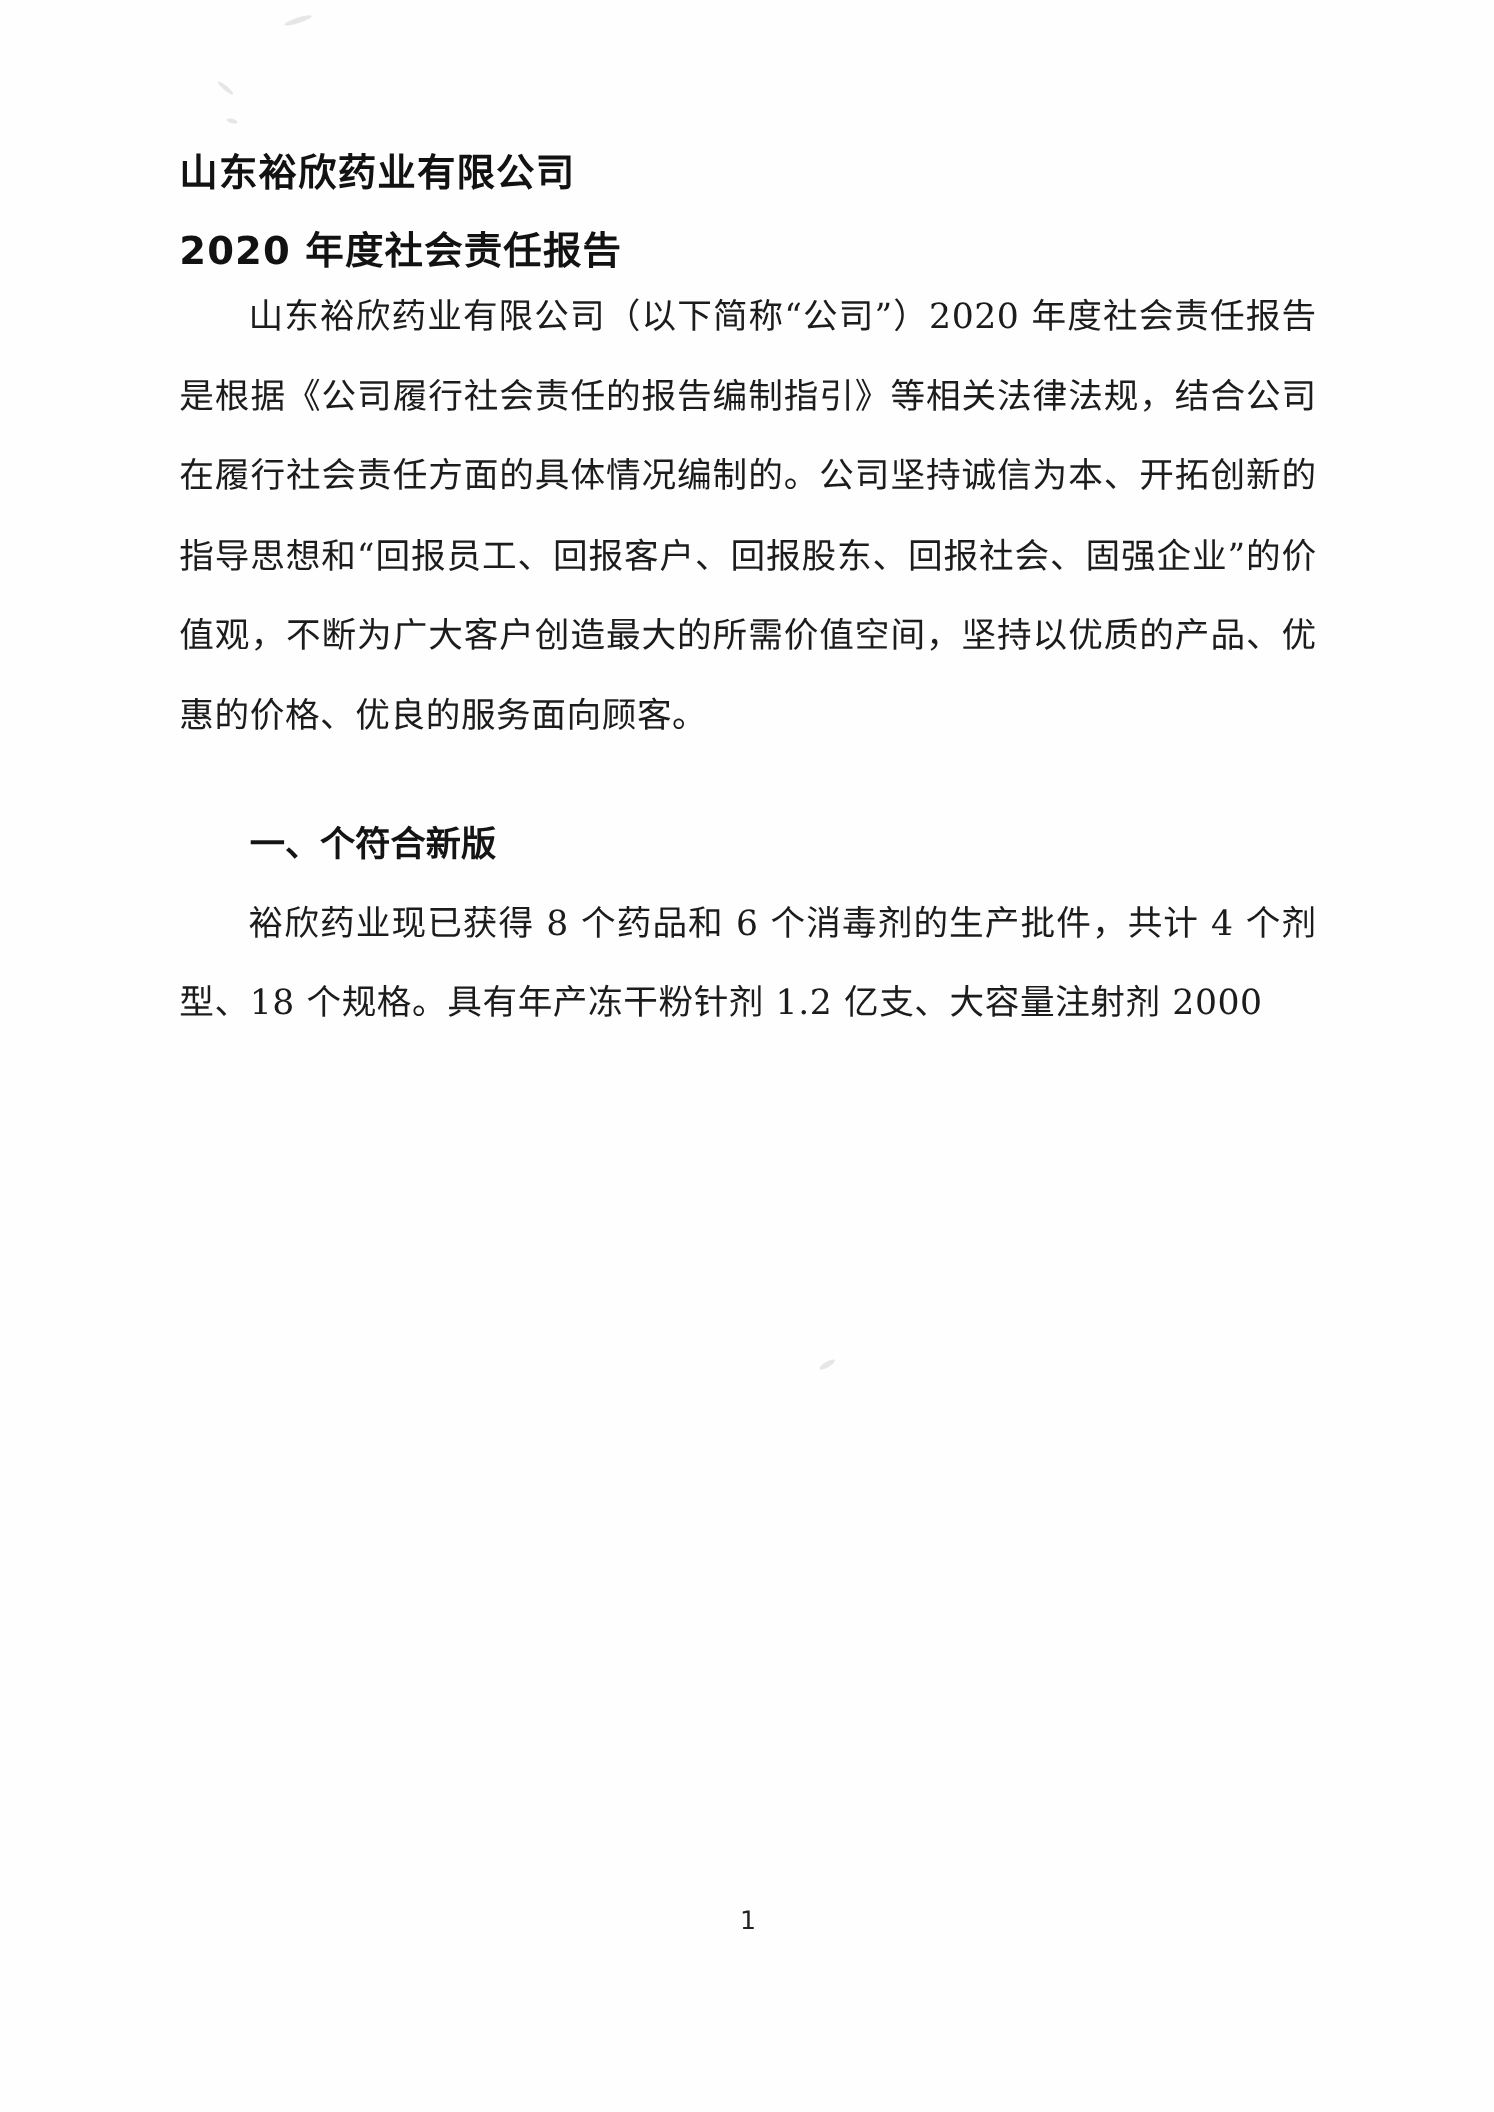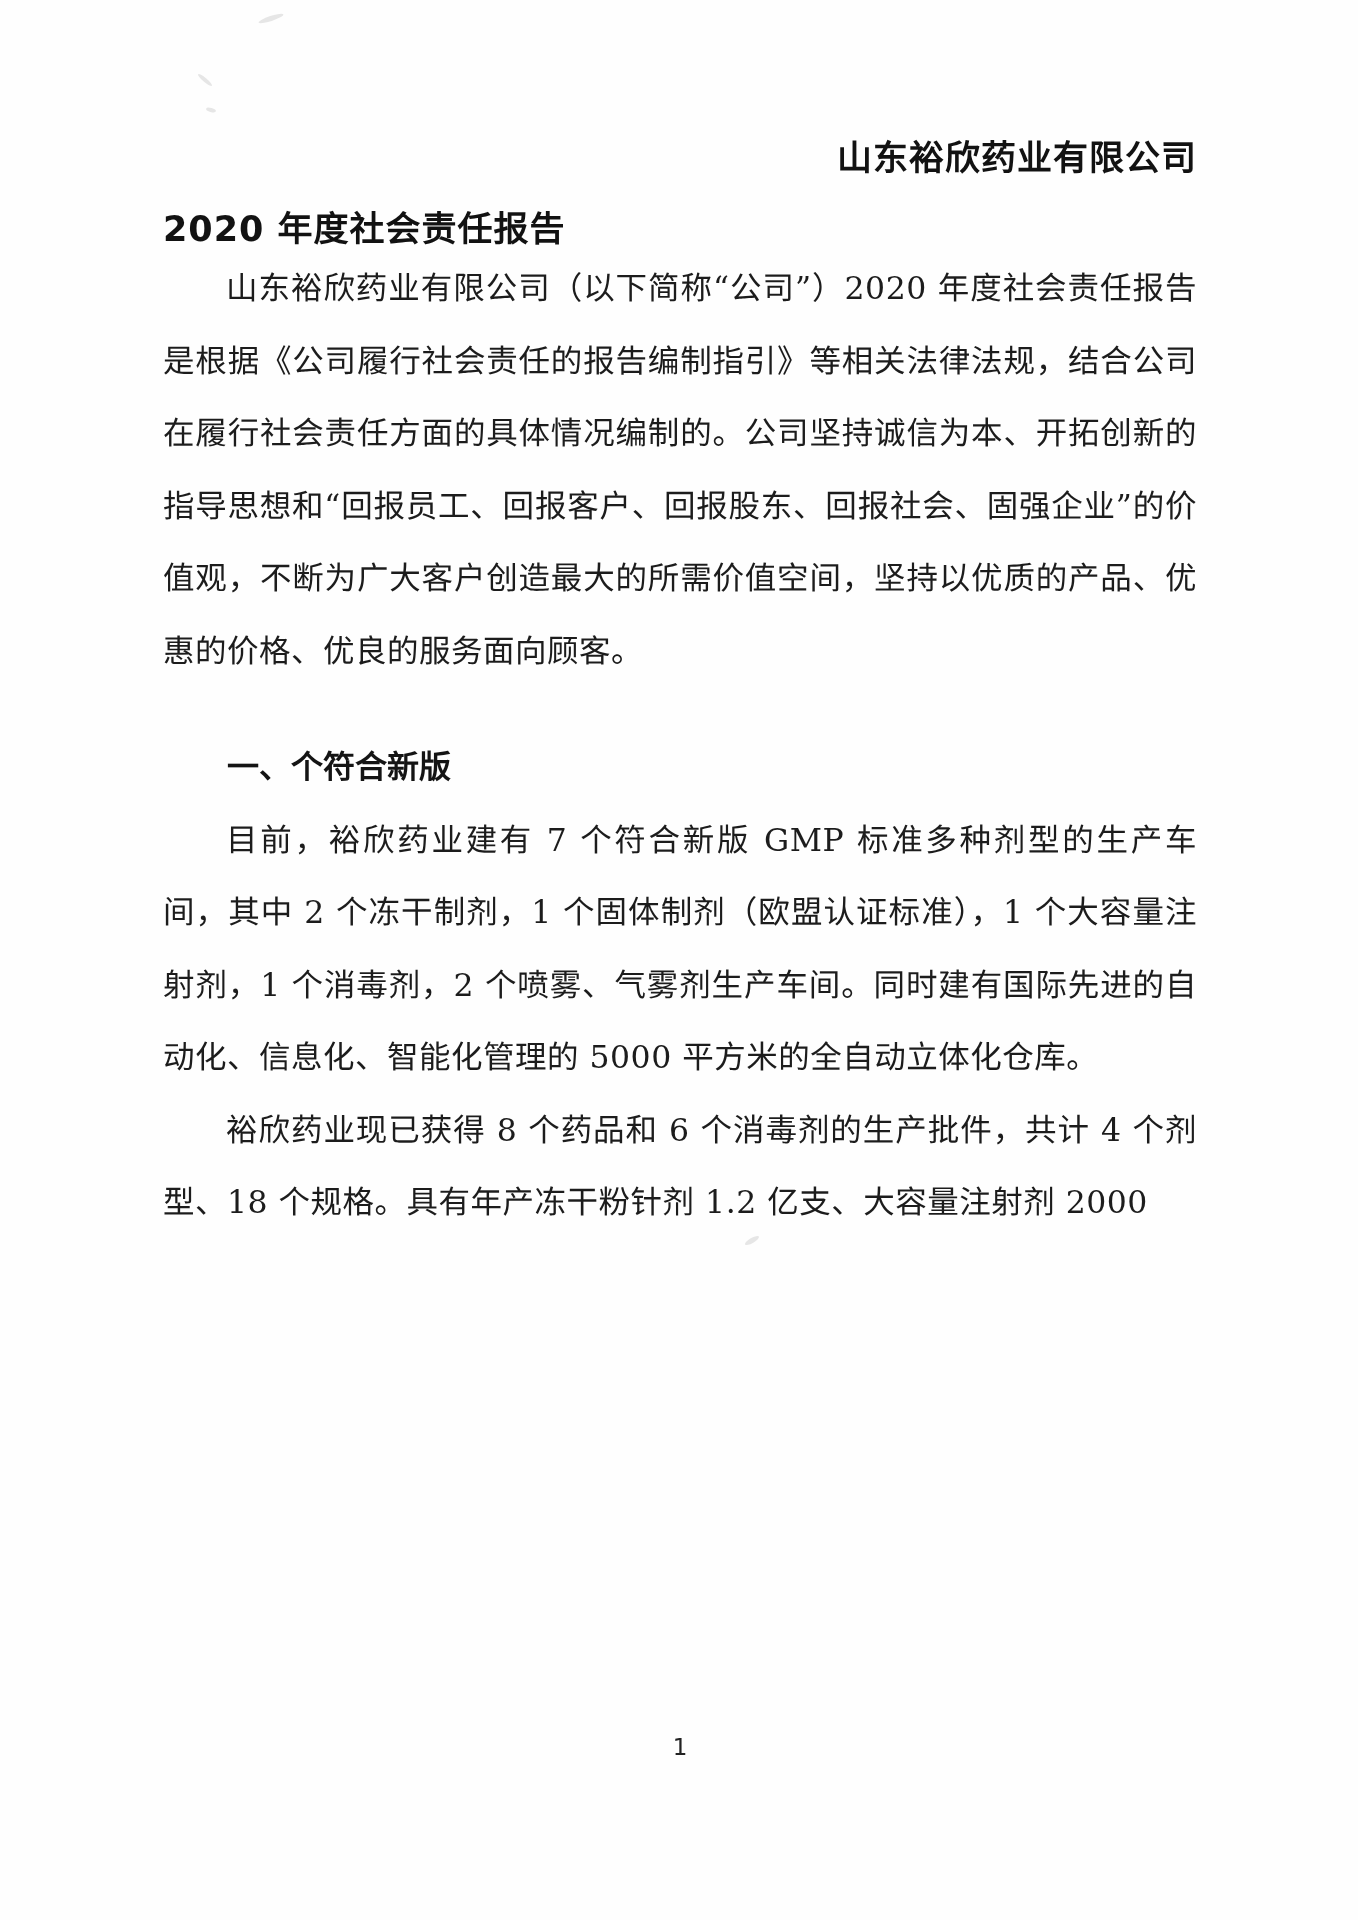--- a/index.html
+++ b/index.html
@@ -22,21 +22,21 @@
     top: 0;
     width: 1034px;
   }
   .doc-title {
     margin: 0;
     padding-top: 136px;
     font-family: "DejaVu Sans", "Liberation Sans", sans-serif;
     font-weight: bold;
     font-size: 35px;
     line-height: 44px;
-    text-align: right;
+    text-align: left;
     color: #121212;
     letter-spacing: 1px;
   }
   .doc-subtitle {
     margin: 27px 0 0 0;
     font-family: "DejaVu Sans", "Liberation Sans", sans-serif;
     font-weight: bold;
     font-size: 35px;
     line-height: 44px;
     text-align: left;
@@ -101,19 +101,18 @@
   <div class="content">
     <h1 class="doc-title">山东裕欣药业有限公司</h1>
 
     <h2 class="doc-subtitle">2020 年度社会责任报告</h2>
 
     <p class="body-para first">山东裕欣药业有限公司（以下简称“公司”）2020 年度社会责任报告是根据《公司履行社会责任的报告编制指引》等相关法律法规，结合公司在履行社会责任方面的具体情况编制的。公司坚持诚信为本、开拓创新的指导思想和“回报员工、回报客户、回报股东、回报社会、固强企业”的价值观，不断为广大客户创造最大的所需价值空间，坚持以优质的产品、优惠的价格、优良的服务面向顾客。</p>
 
     <h3 class="section-heading">一、个符合新版</h3>
 
 
-    <p class="body-para">目前，裕欣药业建有 7 个符合新版 GMP 标准多种剂型的生产车间，其中 2 个冻干制剂，1 个固体制剂（欧盟认证标准），1 个大容量注射剂，1 个消毒剂，2 个喷雾、气雾剂生产车间。同时建有国际先进的自动化、信息化、智能化管理的 5000 平方米的全自动立体化仓库。</p>
 
     <p class="body-para">裕欣药业现已获得 8 个药品和 6 个消毒剂的生产批件，共计 4 个剂型、18 个规格。具有年产冻干粉针剂 1.2 亿支、大容量注射剂 2000</p>
   </div>
 
   <div class="page-number">1</div>
 </div>
 
 </body></html>

